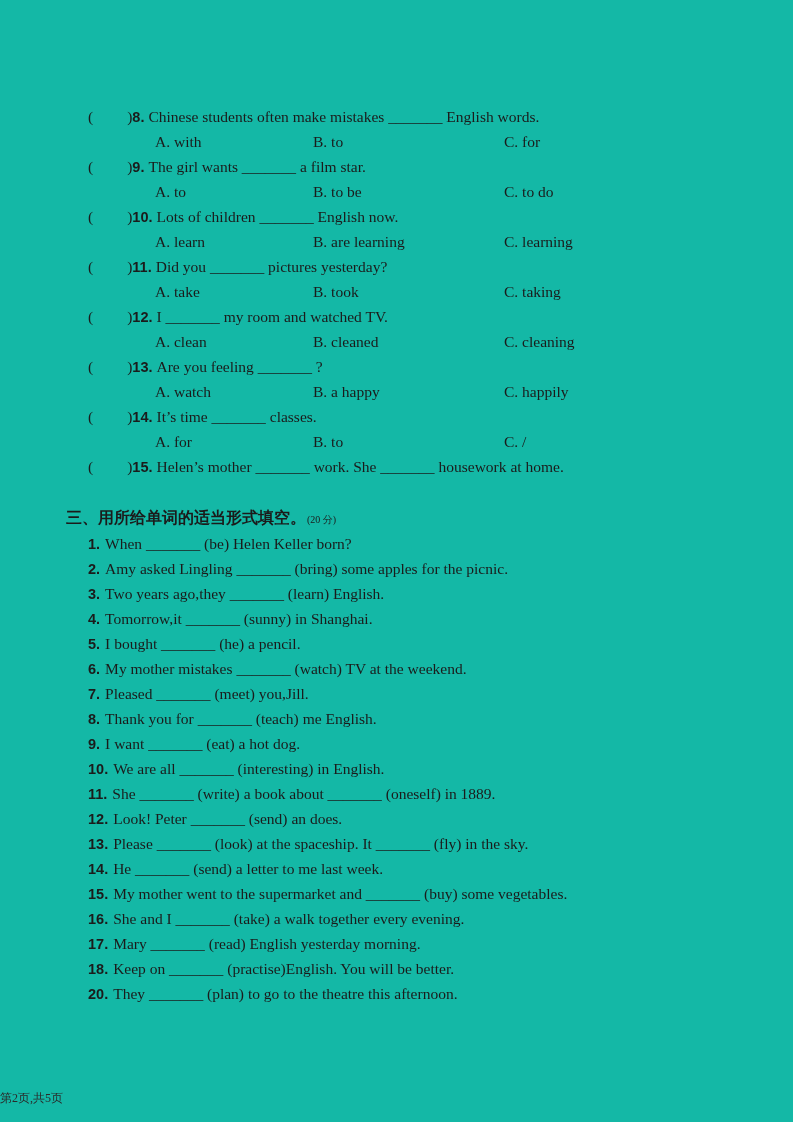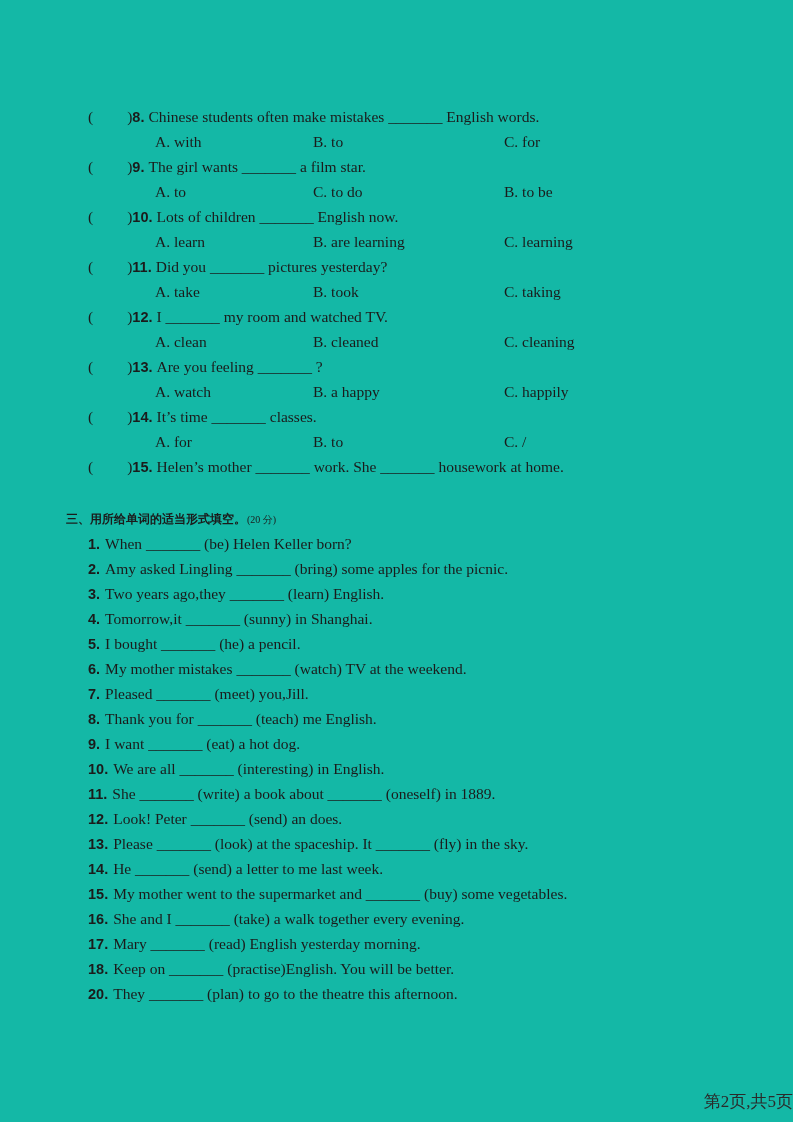--- a/index.html
+++ b/index.html
@@ -33,39 +33,39 @@
     white-space: nowrap;
     gap: 16px;
   }
 
   
   .sec3 { position: absolute; top: 504px; left: 66px; right: 36px; }
   .sec3-header { height: 27px; line-height: 27px; white-space: nowrap; }
   .sec3-title {
     font-weight: 700;
     font-family: Liberation Sans, sans-serif;
-    font-size: 12px;
+    font-size: 16px;
     text-align: right;
   }
   .sec3-points { font-size: 10px; margin-left: 1px; }
   .fill-item { height: 25px; line-height: 25px; margin-left: 22px; white-space: nowrap; }
   .inum {
     font-weight: 700;
     font-family: "Liberation Sans", "DejaVu Sans", sans-serif;
     font-size: 14.5px;
     margin-right: 5px;
   }
 
   
   .footer {
     position: absolute;
     top: 1090px; left: 0;
     width: 100%;
-    text-align: right;
-    font-size: 17px;
+    text-align: left;
+    font-size: 12px;
     color: #2a2a2a;
   }
 </style>
 </head>
 <body>
 
 <div class="page">
 
   <section class="mcq">
 
@@ -79,22 +79,22 @@
         <span class="opt">C. for</span>
       </div>
     </div>
 
     <div class="mcq-q">
       <div class="stem-line">
         <span class="paren">(</span><span class="paren-gap"></span><span class="paren">)</span><span class="qnum">9.</span><span class="qstem">The girl wants _______ a film star.</span>
       </div>
       <div class="opts">
         <span class="opt">A. to</span>
+        <span class="opt">B. to be</span>
         <span class="opt">C. to do</span>
-        <span class="opt">B. to be</span>
       </div>
     </div>
 
     <div class="mcq-q">
       <div class="stem-line">
         <span class="paren">(</span><span class="paren-gap"></span><span class="paren">)</span><span class="qnum">10.</span><span class="qstem">Lots of children _______ English now.</span>
       </div>
       <div class="opts">
         <span class="opt">A. learn</span>
         <span class="opt">B. are learning</span>

